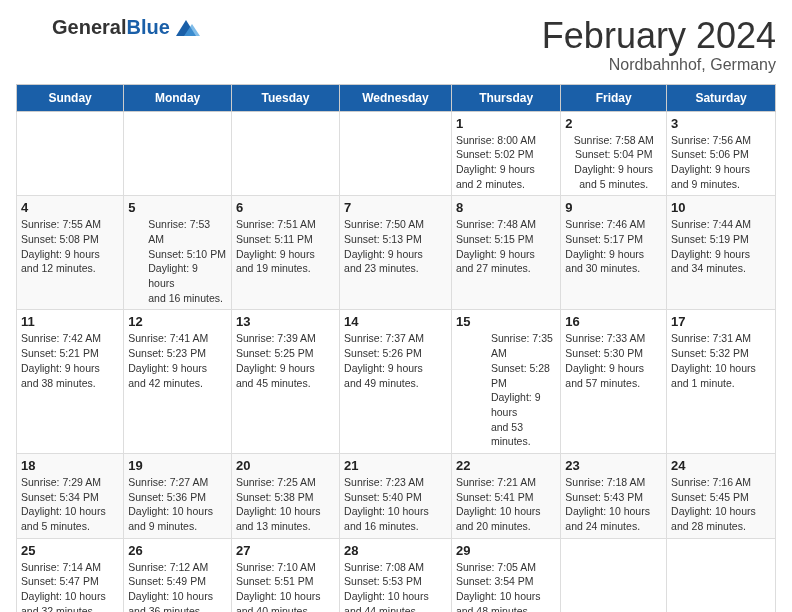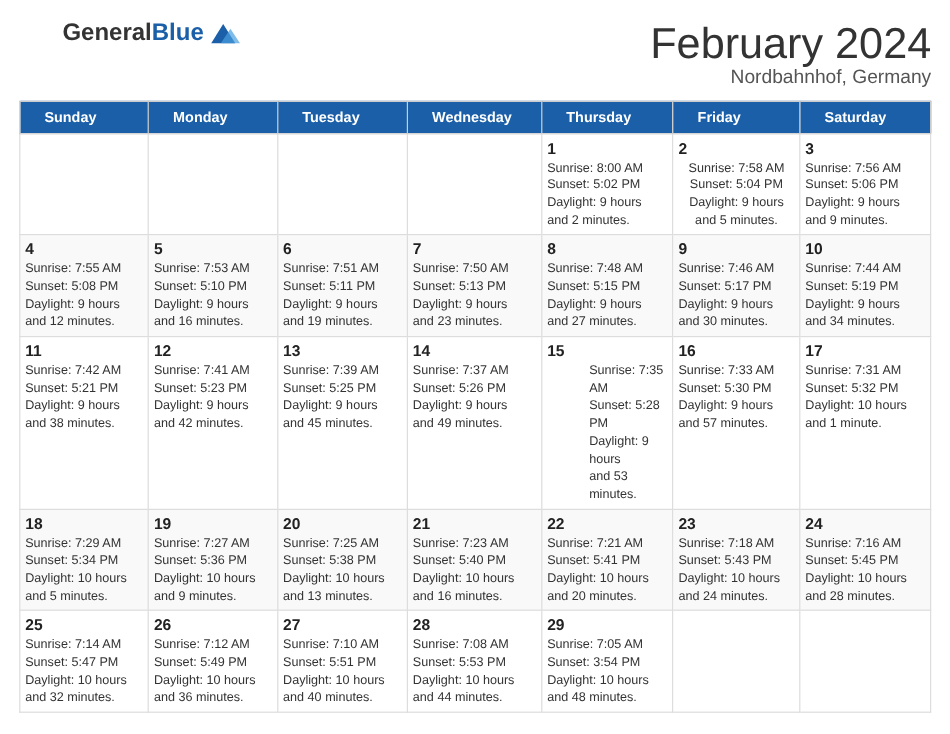--- a/index.html
+++ b/index.html
@@ -37,21 +37,21 @@
     }
     table {
       width: 100%;
       border-collapse: collapse;
       font-size: 11px;
     }
     thead tr th {
       background-color: #1a5fa8;
       color: #fff;
       padding: 6px 20px;
-      text-align: left;
+      text-align: center;
       font-size: 12px;
       font-weight: bold;
       border: 1px solid #ccc;
     }
     tbody tr td {
       vertical-align: top;
       border: 1px solid #ddd;
       padding: 4px 4px;
       width: 113px;
       min-height: 70px;
@@ -140,21 +140,21 @@
       <tr>
         <td>
           <span class="day-num">4</span>
           <div class="day-info" style="white-space: pre-line;">Sunrise: 7:55 AM
 Sunset: 5:08 PM
 Daylight: 9 hours
 and 12 minutes.</div>
         </td>
         <td>
           <span class="day-num">5</span>
-          <div class="day-info" style="white-space: pre-line;">Sunrise: 7:53 AM
+          <div class="day-info" style="white-space: pre-line; margin-left: 20px;">Sunrise: 7:53 AM
 Sunset: 5:10 PM
 Daylight: 9 hours
 and 16 minutes.</div>
         </td>
         <td>
           <span class="day-num">6</span>
           <div class="day-info" style="white-space: pre-line;">Sunrise: 7:51 AM
 Sunset: 5:11 PM
 Daylight: 9 hours
 and 19 minutes.</div>

